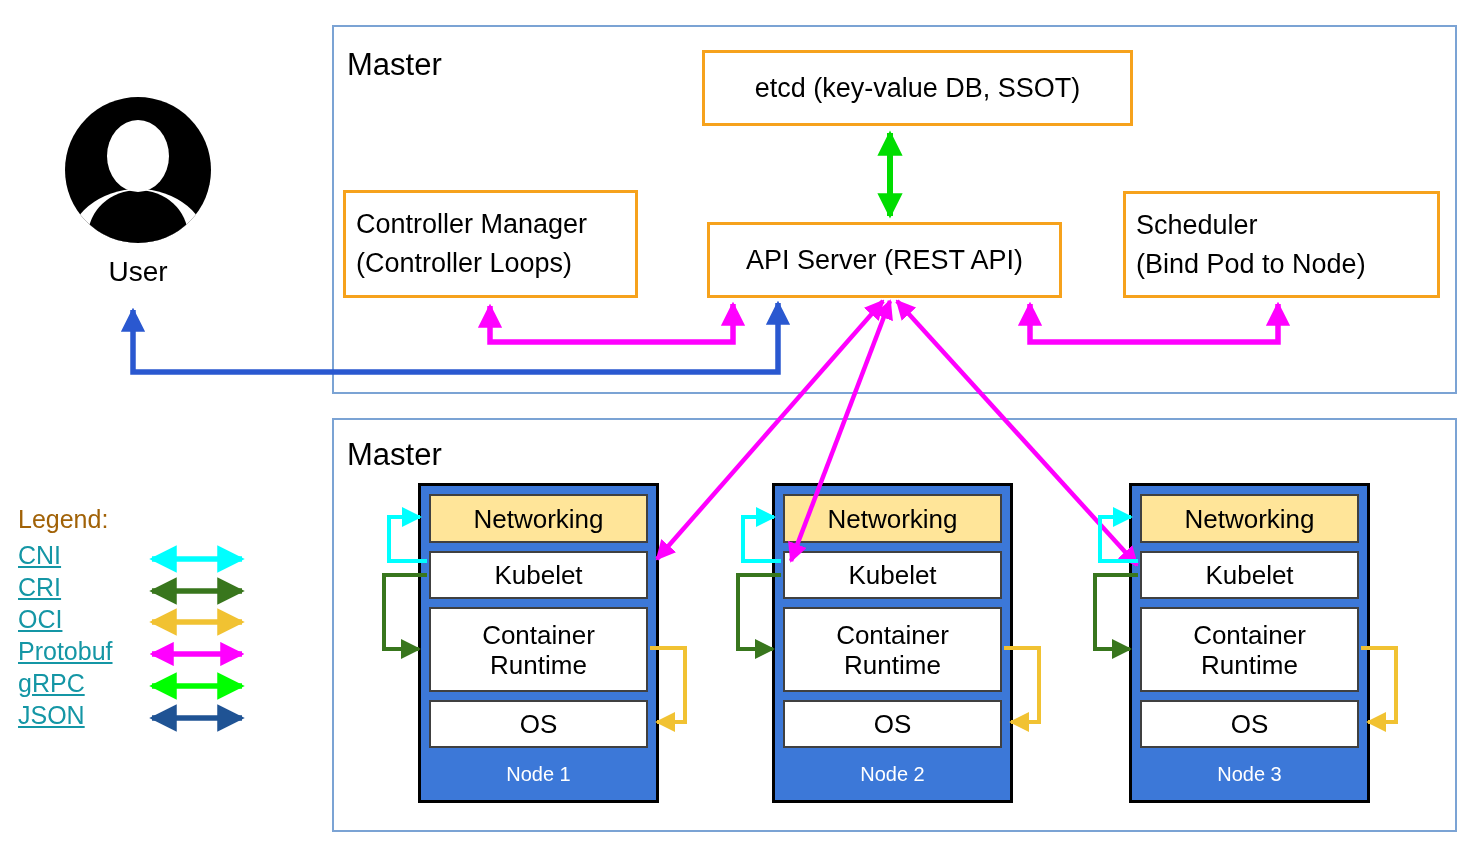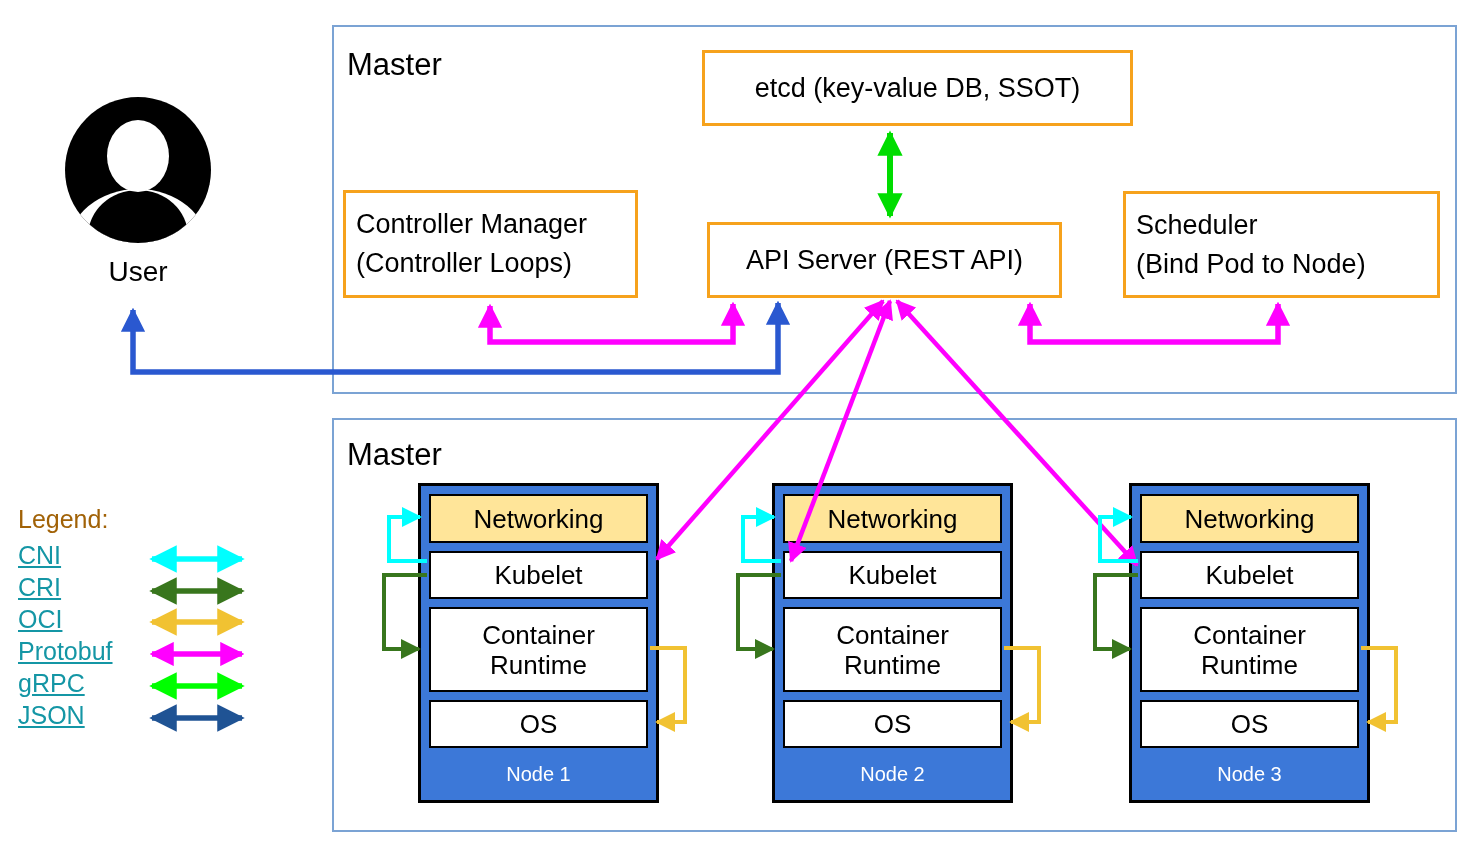--- a/index.html
+++ b/index.html
@@ -8,21 +8,21 @@
     font-family:"Liberation Sans","DejaVu Sans",sans-serif;color:#000;
   }
   .abs{position:absolute;}
   .frame{position:absolute;border:2px solid #7ba3d4;background:#fff;}
   .frame-title{position:absolute;font-size:31px;color:#000;text-align:right;}
   .obox{position:absolute;border:3px solid #f6a21c;background:#fff;box-sizing:border-box;
         display:flex;align-items:center;font-size:27px;color:#000;}
   .obox.center{justify-content:center;text-align:center;}
   .obox.left{padding-left:10px;line-height:39px;}
   .node{position:absolute;width:241px;height:320px;background:#3c78d8;border:3px solid #000;box-sizing:border-box;}
-  .layer{position:absolute;left:8px;right:8px;background:#fff;border:2px solid #000000;box-sizing:border-box;
+  .layer{position:absolute;left:8px;right:8px;background:#fff;border:2px solid #404040;box-sizing:border-box;
          display:flex;align-items:center;justify-content:center;text-align:center;font-size:26px;line-height:30px;}
   .layer.networking{background:#ffe599;}
   .layer .wrapnarrow{display:inline-block;max-width:150px;}
   .node-label{position:absolute;left:0;right:0;text-align:center;color:#fff;font-size:20px;}
   .legend-title{position:absolute;font-size:25px;color:#a16207;}
   .legend-link{position:absolute;font-size:25px;text-decoration:underline;cursor:pointer;}
   #arrows{position:absolute;left:0;top:0;pointer-events:none;}
   #arrows line,#arrows polyline{fill:none;}
   .user-label{position:absolute;text-align:center;font-size:28px;color:#000;}
 </style>

